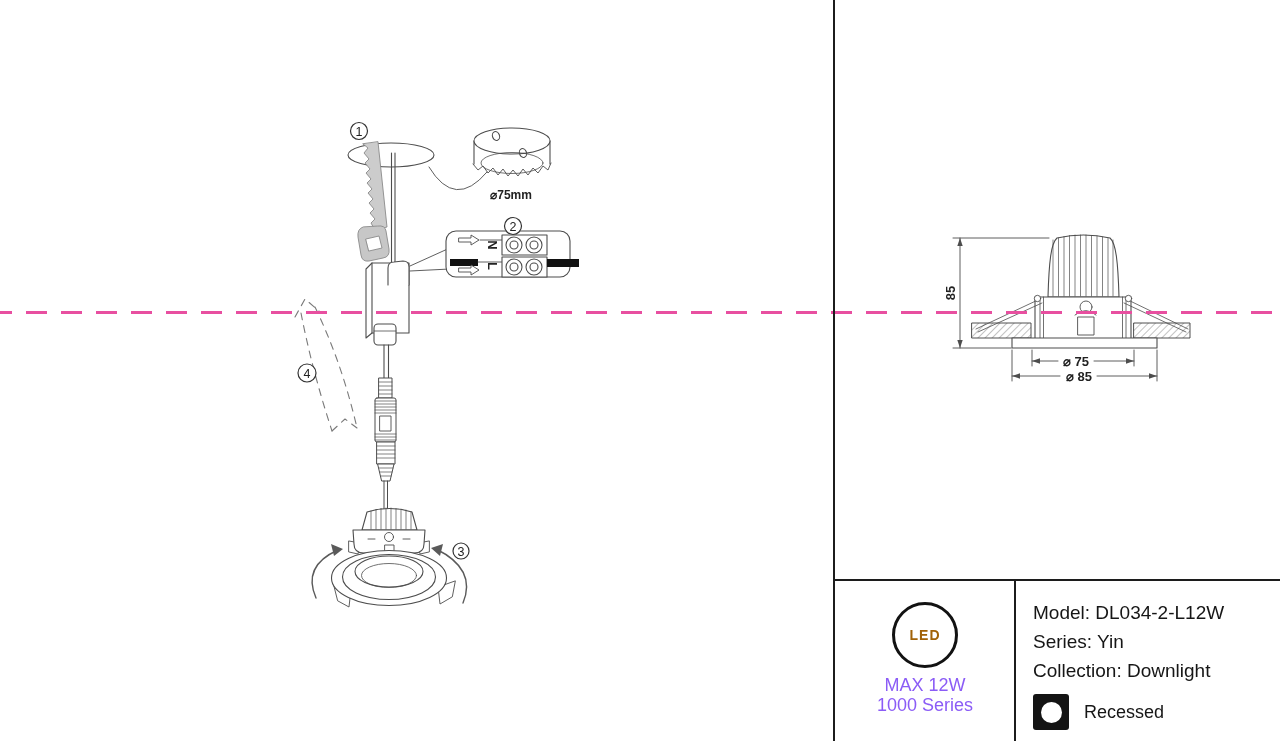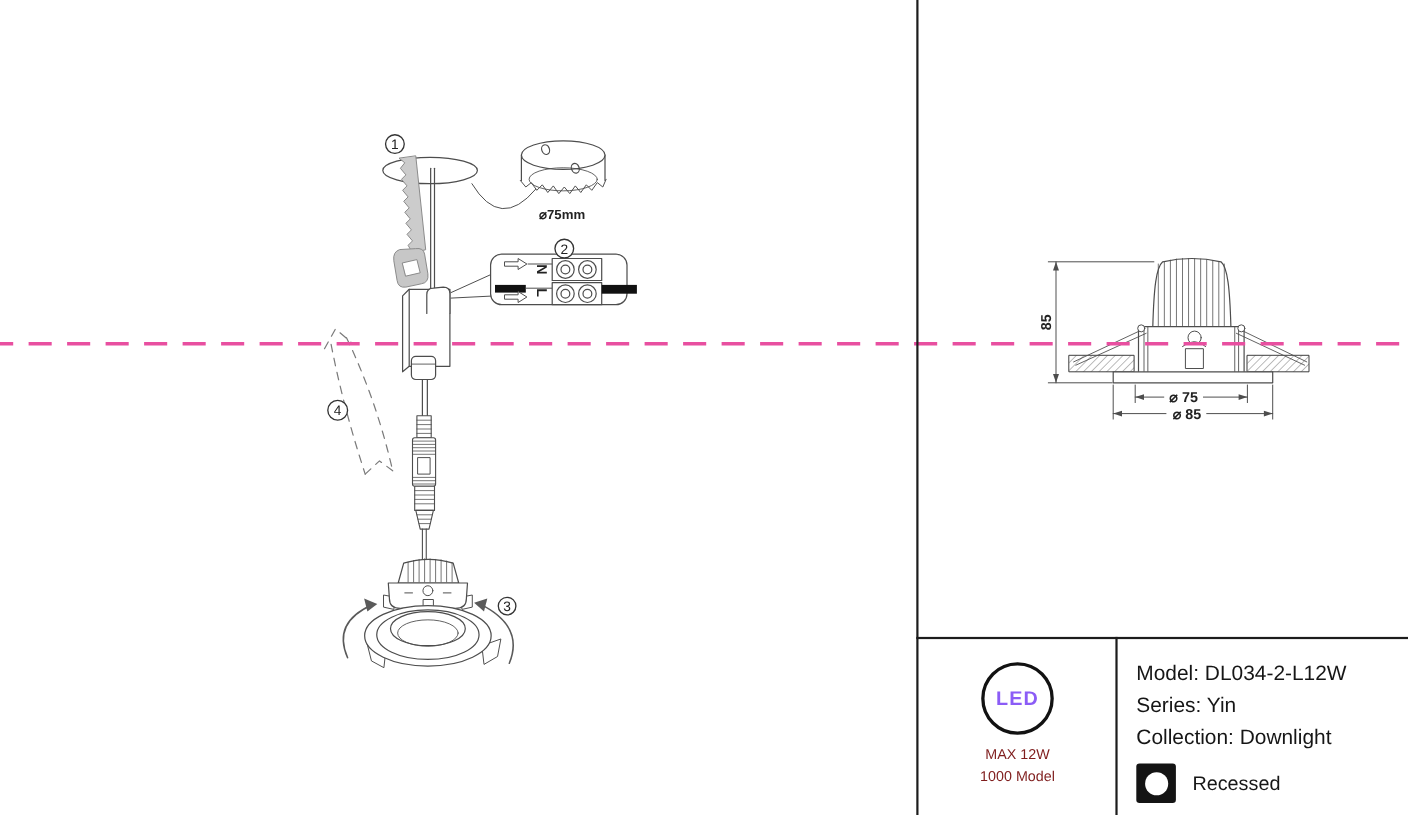--- a/index.html
+++ b/index.html
@@ -9,22 +9,22 @@
   .drawing{position:absolute;z-index:2;}
   .overlay{position:absolute;left:0;top:0;z-index:4;pointer-events:none;}
   .rule{position:absolute;background:#1c1c1c;z-index:5;}
   .rule-v{left:833px;top:0;width:2px;height:741px;}
   .rule-h{left:833px;top:579px;width:447px;height:2px;}
   .rule-div{left:1014px;top:579px;width:2px;height:162px;}
   .titleblock{position:absolute;left:835px;top:581px;width:445px;height:160px;z-index:3;}
   .led-cell{position:absolute;left:0;top:0;width:180px;height:160px;display:flex;flex-direction:column;align-items:center;}
   .led-circle{margin-top:21px;width:60px;height:60px;border:3px solid #121212;border-radius:50%;
     display:flex;align-items:center;justify-content:center;}
-  .led-text{font-size:18px;font-weight:800;letter-spacing:1px;color:#8b5cf6;}
-  .led-sub{font-size:13px;color:#7f1d1d;line-height:17px;}
+  .led-text{font-size:14px;font-weight:800;letter-spacing:1px;color:#a16207;}
+  .led-sub{font-size:18px;color:#8b5cf6;line-height:17px;}
   .led-sub.first{margin-top:9px;}
   .led-sub.second{margin-top:3px;}
   .info-cell{position:absolute;left:182px;top:0;width:297px;height:160px;padding:17px 0 0 16px;box-sizing:border-box;}
   .info-line{font-size:19px;line-height:29px;color:#161616;white-space:nowrap;}
   .mount-row{display:flex;align-items:center;margin-top:9px;}
   .mount-icon{width:36px;height:36px;background:#141414;border-radius:3px;
     display:flex;align-items:center;justify-content:center;}
   .mount-icon .dot{width:21px;height:21px;background:#ffffff;border-radius:50%;}
   .mount-label{font-size:18px;color:#161616;margin-left:15px;text-align:center;}
 </style>
@@ -260,21 +260,21 @@
   <div class="rule rule-v"></div>
   <div class="rule rule-h"></div>
   <div class="rule rule-div"></div>
 
   <div class="titleblock">
     <div class="led-cell">
       <div class="led-circle">
         <span class="led-text">LED</span>
       </div>
       <div class="led-sub first">MAX 12W</div>
-      <div class="led-sub second">1000 Model</div>
+      <div class="led-sub second">1000 Series</div>
     </div>
     <div class="info-cell">
       <div class="info-line">Model: DL034-2-L12W</div>
       <div class="info-line">Series: Yin</div>
       <div class="info-line">Collection: Downlight</div>
       <div class="mount-row">
         <div class="mount-icon">
             <div class="dot"></div>
           </div>
         <div class="mount-label">Recessed</div>

